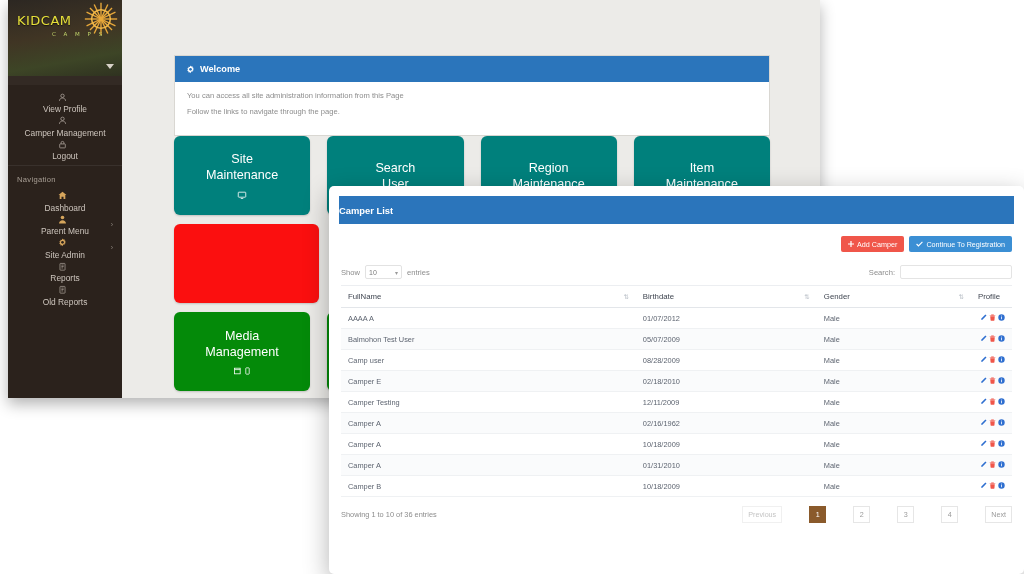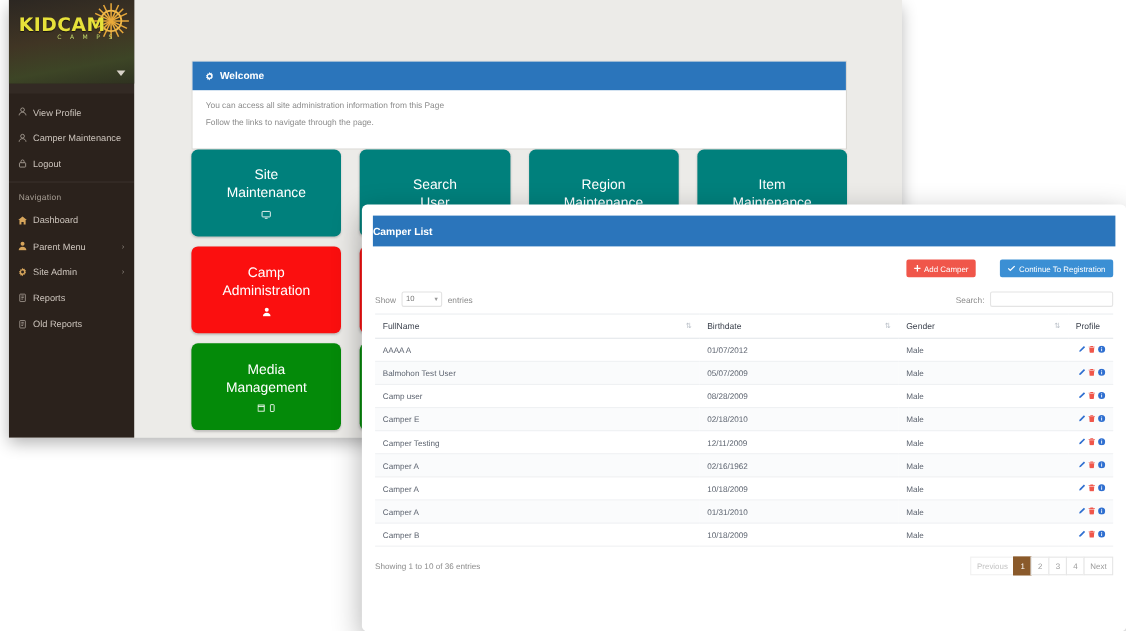--- a/index.html
+++ b/index.html
@@ -31,22 +31,22 @@
     height: 76px;
     background: linear-gradient(170deg,#2c2722 0%,#403524 45%,#3d4526 75%,#2f3220 100%);
     overflow: hidden;
   }
   .brand .sunray {
     position: absolute; right: 4px; top: 2px;
     width: 34px; height: 34px;
   }
   .brand-text {
     position: absolute; left: 9px; top: 13px;
-    font-size: 17px; letter-spacing: 0.5px;
-    font-weight: bold; color: #e7e13a;
+    font-size: 13px; letter-spacing: 0.5px;
+    font-weight: normal; color: #e7e13a;
     font-family: "DejaVu Sans", sans-serif;
     text-shadow: 0 1px 1px rgba(0,0,0,.6);
     text-align: right;
   }
   .brand-sub {
     position: absolute; left: 44px; top: 31px;
     font-size: 5.5px; letter-spacing: 3px; color: #bfd36a;
     font-family: "DejaVu Sans", sans-serif;
   }
   .brand-caret {
@@ -56,21 +56,21 @@
     border-right: 4px solid transparent;
     border-top: 5px solid #d8d2c8;
   }
   .user-strip { height: 9px; background: rgba(255,255,255,0.04); }
 
   .nav-list { padding-top: 5px; }
   .nav-item {
     display: flex; align-items: center;
     height: 23.5px; padding: 0 8px;
     font-size: 8.4px; color: #cdc5bd;
-    cursor: pointer; position: relative;
+    cursor: pointer; position: relative; flex-direction: column;
   }
   .nav-item .ico {
     width: 14px; flex: 0 0 14px;
     display: flex; align-items: center; justify-content: flex-start;
     color: #b5aca3;
   }
   .nav-item .ico svg { display: block; }
   .nav-item .lbl { white-space: nowrap; }
   .nav-item .chev {
     position: absolute; right: 9px; top: 50%;
@@ -126,21 +126,21 @@
     overflow: hidden;
   }
   .card-head {
     margin: 10px 10px 0 10px;
     height: 28px; background: #2b75bb;
     color: #fff; display: flex; align-items: center;
     font-size: 9.4px; font-weight: bold;
   }
   .card-body { padding: 12px 12px 0 12px; }
 
-  .btn-bar { display: flex; justify-content: flex-end; gap: 22px; height: 16px; }
+  .btn-bar { display: flex; justify-content: flex-end; gap: 5px; height: 16px; }
   .btn {
     display: inline-flex; align-items: center; gap: 3px;
     height: 16px; padding: 0 7px;
     font-size: 7.2px; color: #fff; border: none; border-radius: 2px;
     cursor: pointer; white-space: nowrap;
     font-family: "Liberation Sans", sans-serif;
   }
   .btn.red  { background: #f0564a; }
   .btn.blue { background: #3b8fd4; }
 
@@ -187,21 +187,21 @@
   td.actions span { margin-left: 2px; cursor: pointer; display: inline-block; }
   .col-name { width: 44%; }
   .col-bd   { width: 27%; }
   .col-gn   { width: 23%; }
   .col-ac   { width: 6%; }
 
   .table-foot {
     display: flex; justify-content: space-between; align-items: center;
     padding: 9px 0 0 0; font-size: 7.4px; color: #8c8c8c;
   }
-  .pager { display: flex; }
+  .pager { display: flex; gap: 28px; }
   .pager .pg {
     min-width: 17px; height: 17px; padding: 0 5px;
     border: 1px solid #e6e6e6; margin-left: -1px;
     display: flex; align-items: center; justify-content: center;
     font-size: 7.2px; color: #9a9a9a; background: #fff; cursor: pointer;
   }
   .pager .pg.active { background: #8a5a2b; border-color: #8a5a2b; color: #fff; }
   .pager .pg.disabled { color: #c4c4c4; border-color: #f0f0f0; }
 </style>
 </head>
@@ -252,21 +252,21 @@
         <span class="lbl">View Profile</span>
       </div>
 
       <div class="nav-item">
         <span class="ico">
           <svg width="9" height="9" viewBox="0 0 16 16" fill="none" stroke="#b5aca3" stroke-width="1.3">
             <circle cx="8" cy="5" r="3"></circle>
               <path d="M2.5 14c0-3 2.5-5 5.5-5s5.5 2 5.5 5"></path>
           </svg>
         </span>
-        <span class="lbl">Camper Maintenance</span>
+        <span class="lbl">Camper Management</span>
       </div>
 
       <div class="nav-item">
         <span class="ico">
           <svg width="9" height="9" viewBox="0 0 16 16" fill="none" stroke="#b5aca3" stroke-width="1.3">
             <rect x="3" y="7" width="10" height="7" rx="1"></rect>
               <path d="M5.5 7V5a2.5 2.5 0 0 1 5 0v2"></path>
           </svg>
         </span>
         <span class="lbl">Logout</span>
@@ -372,30 +372,20 @@
           <span style="white-space:pre-line">Region
 Maintenance</span>
         </div>
         <div class="tile teal">
           <span style="white-space:pre-line">Item
 Maintenance</span>
         </div>
       </div>
 
       <div class="tile-row">
-        <div class="tile red">
-          <span style="white-space:pre-line">Camp
-Administration</span>
-          <span class="tile-ico">
-            <svg width="9" height="9" viewBox="0 0 16 16" fill="#fff">
-              <circle cx="8" cy="4.5" r="3.2"></circle>
-                <path d="M1.8 15c0-3.3 2.8-5.6 6.2-5.6S14.2 11.7 14.2 15z"></path>
-            </svg>
-          </span>
-        </div>
         <div class="tile red"></div>
         <div class="tile teal"></div>
         <div class="tile teal"></div>
       </div>
 
       <div class="tile-row">
         <div class="tile green">
           <span style="white-space:pre-line">Media
 Management</span>
           <span class="tile-ico">

